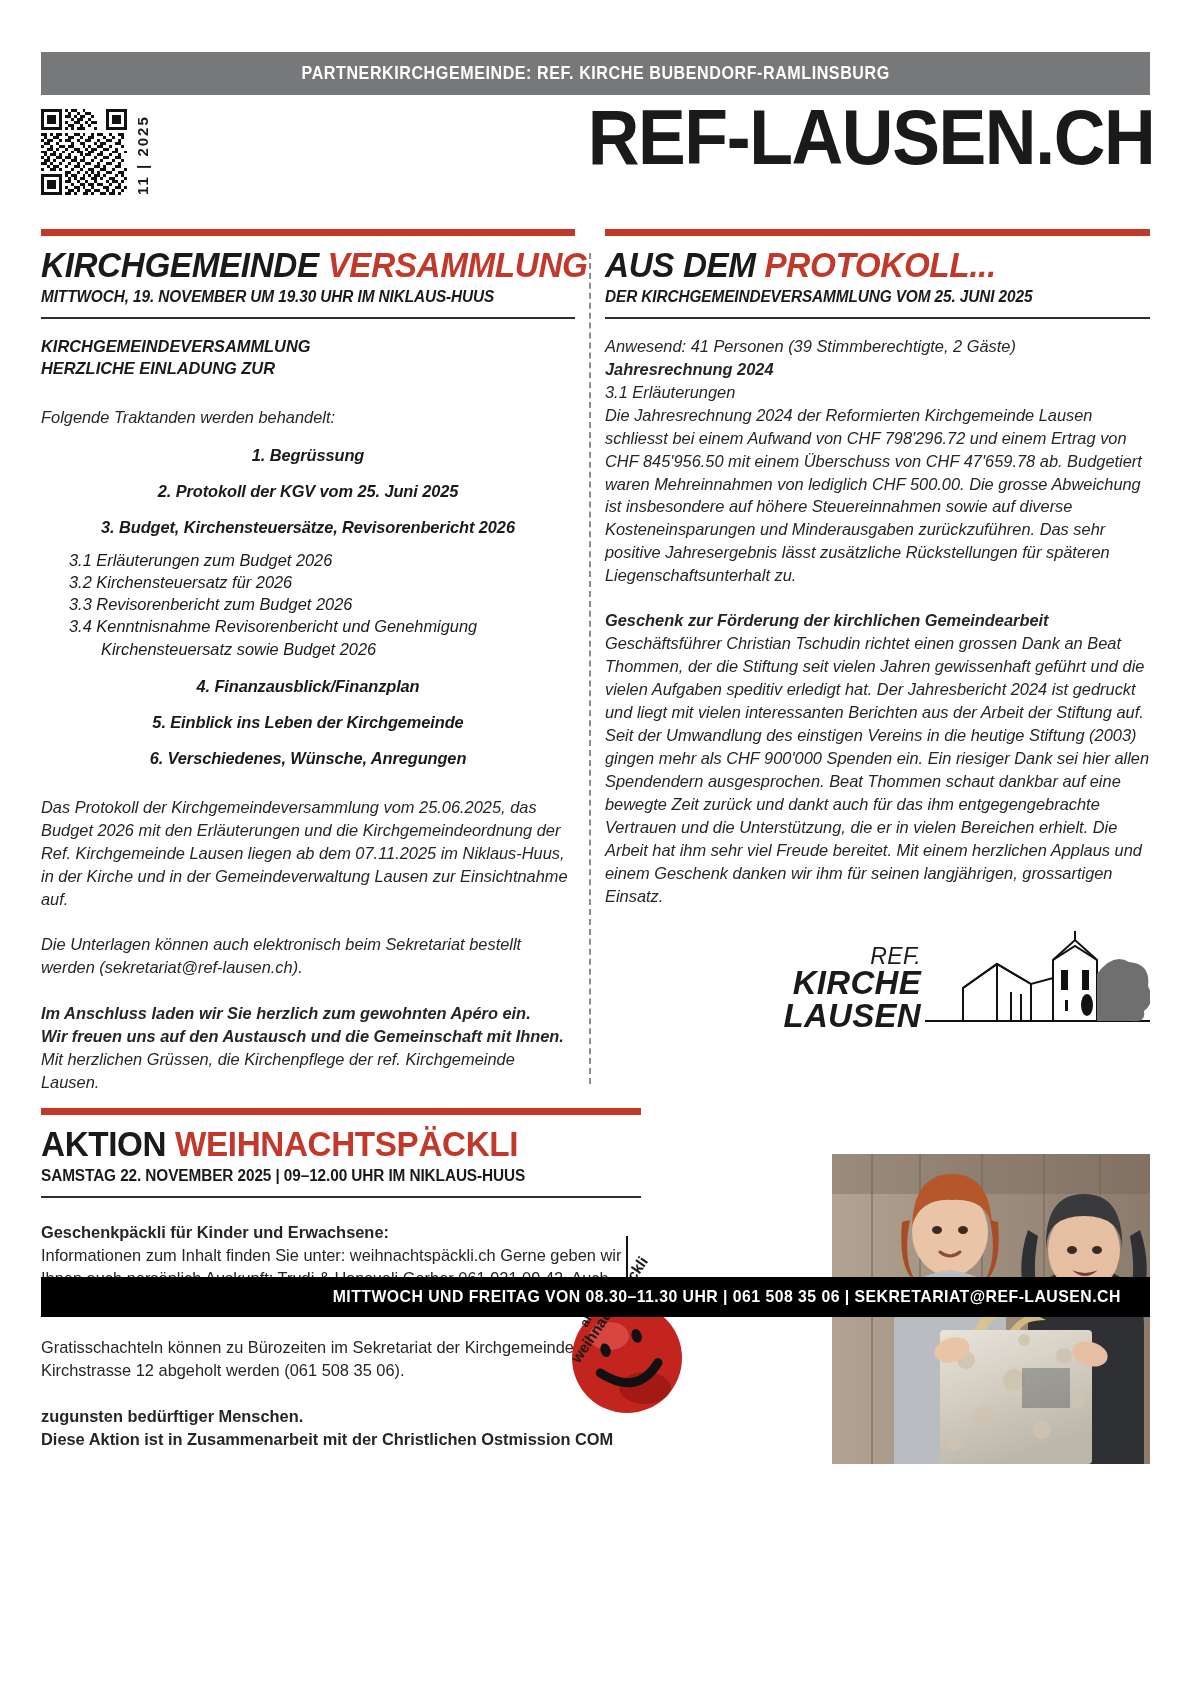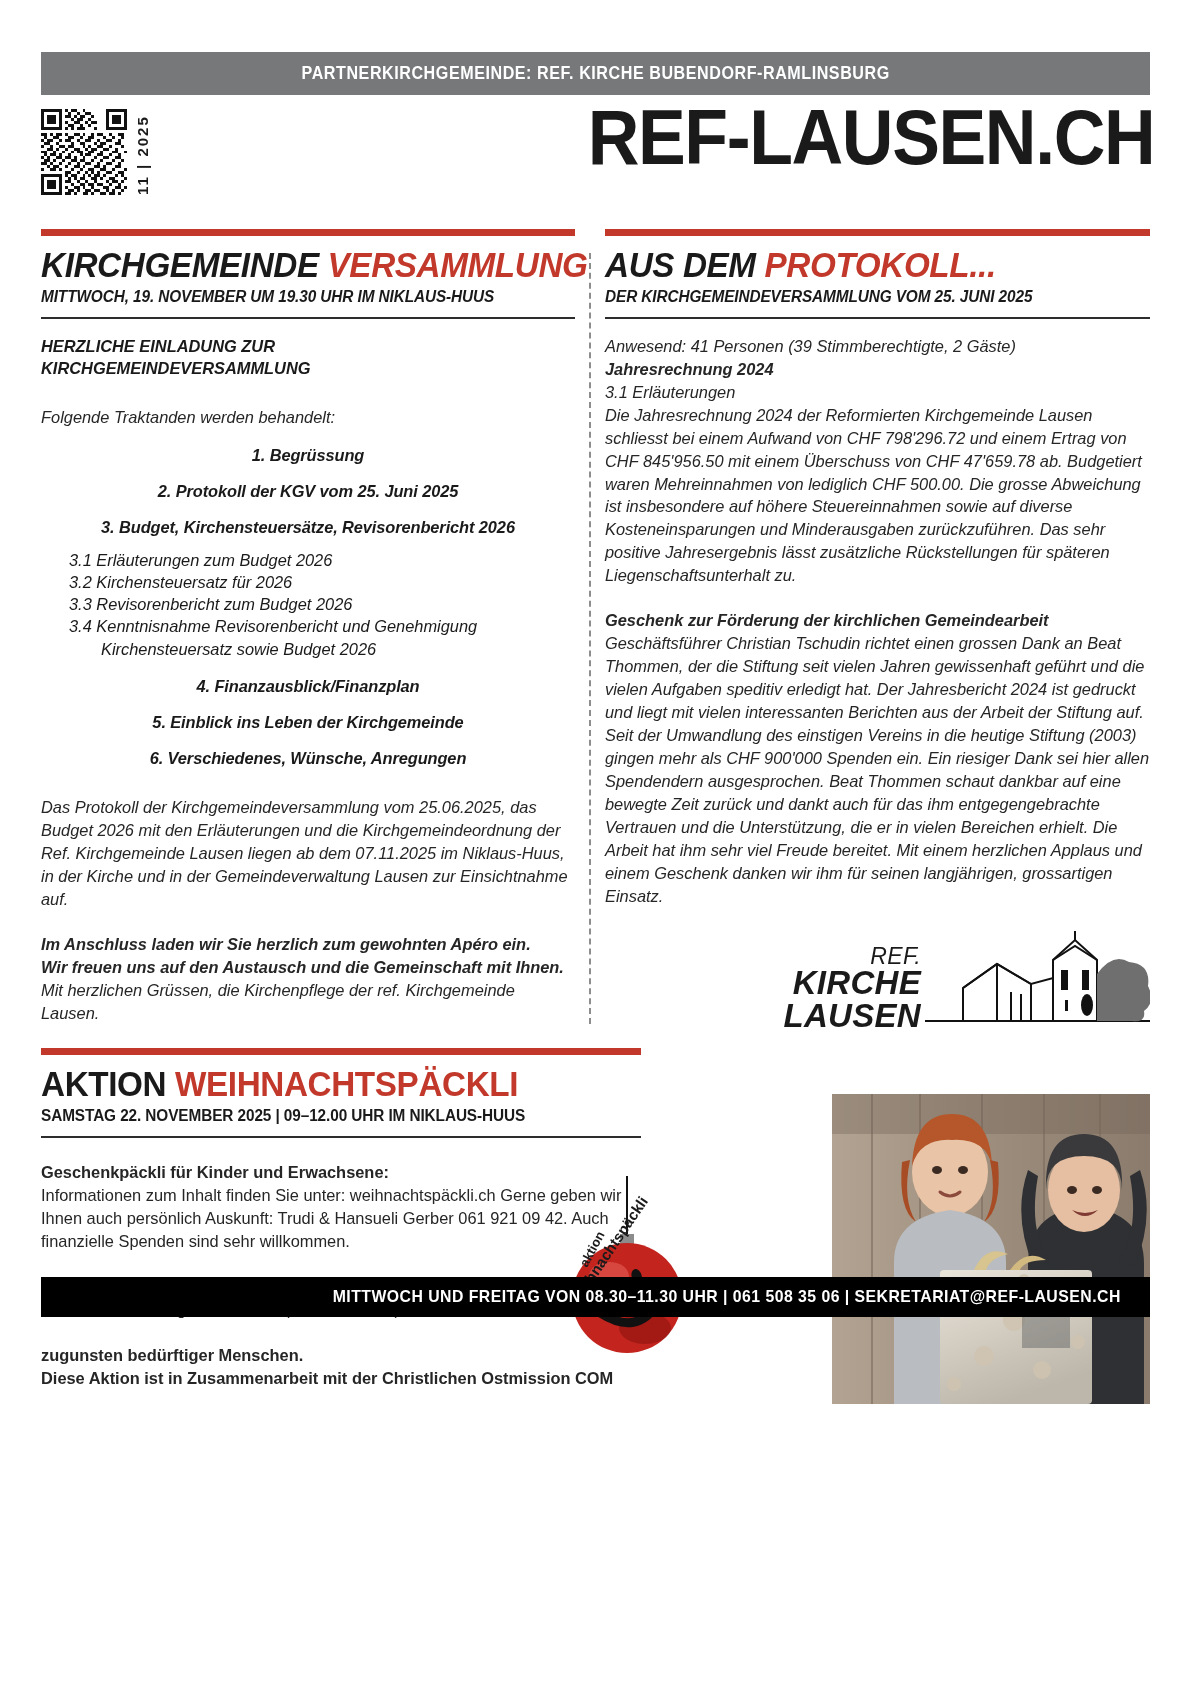--- a/index.html
+++ b/index.html
@@ -459,22 +459,22 @@
 
     <div class="col-left">
       <div class="rule-red"></div>
       <h2 class="section-title">
         <span>KIRCHGEMEINDE </span><span class="accent">VERSAMMLUNG</span>
       </h2>
       <div class="section-sub">MITTWOCH, 19. NOVEMBER UM 19.30 UHR IM NIKLAUS-HUUS</div>
       <div class="rule-thin"></div>
 
       <div class="body-block">
+        <div class="strongline" style="font-size:16.4px;line-height:1.38">KIRCHGEMEINDEVERSAMMLUNG</div>
         <div class="strongline" style="font-size:16.4px;line-height:1.38">HERZLICHE EINLADUNG ZUR</div>
-        <div class="strongline" style="font-size:16.4px;line-height:1.38">KIRCHGEMEINDEVERSAMMLUNG</div>
       </div>
 
       <div style="margin-top:26px" class="para">Folgende Traktanden werden behandelt:</div>
 
       <div style="margin-top:6px">
         <div class="agenda-item">1. Begrüssung</div>
         <div class="agenda-item">2. Protokoll der KGV vom 25. Juni 2025</div>
         <div class="agenda-item">3. Budget, Kirchensteuersätze, Revisorenbericht 2026</div>
         <div class="agenda-sub-list">
           <div class="agenda-sub">3.1 Erläuterungen zum Budget 2026</div>
@@ -484,20 +484,21 @@
           <div class="agenda-sub">
               <span class="cont">Kirchensteuersatz sowie Budget 2026</span>
             </div>
         </div>
         <div class="agenda-item">4. Finanzausblick/Finanzplan</div>
         <div class="agenda-item">5. Einblick ins Leben der Kirchgemeinde</div>
         <div class="agenda-item">6. Verschiedenes, Wünsche, Anregungen</div>
       </div>
 
       <p class="para" style="margin-top:28px">Das Protokoll der Kirchgemeindeversammlung vom 25.06.2025, das Budget 2026 mit den Erläuterungen und die Kirchgemeindeordnung der Ref. Kirchgemeinde Lausen liegen ab dem 07.11.2025 im Niklaus-Huus, in der Kirche und in der Gemeindeverwaltung Lausen zur Einsichtnahme auf.</p>
+      <p class="para" style="margin-top:23px">Die Unterlagen können auch elektronisch beim Sekretariat bestellt werden (sekretariat@ref-lausen.ch).</p>
 
       <div style="margin-top:23px">
         <div class="para strongline">Im Anschluss laden wir Sie herzlich zum gewohnten Apéro ein.</div>
         <div class="para strongline">Wir freuen uns auf den Austausch und die Gemeinschaft mit Ihnen.</div>
         <p class="para">Mit herzlichen Grüssen, die Kirchenpflege der ref. Kirchgemeinde Lausen.</p>
       </div>
     </div>
 
     <div class="col-gap">
       <div class="vdivider"></div>

